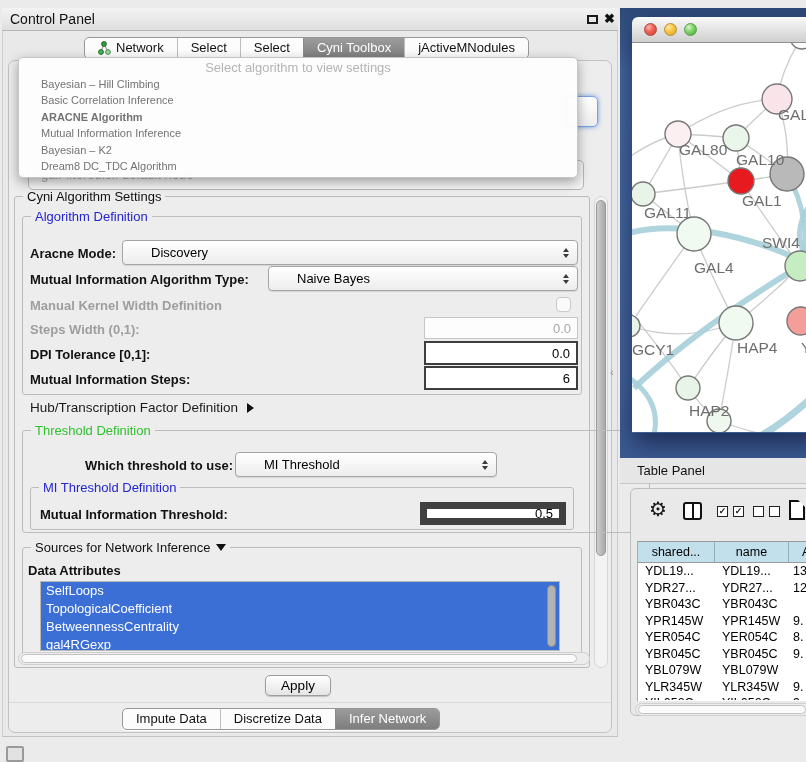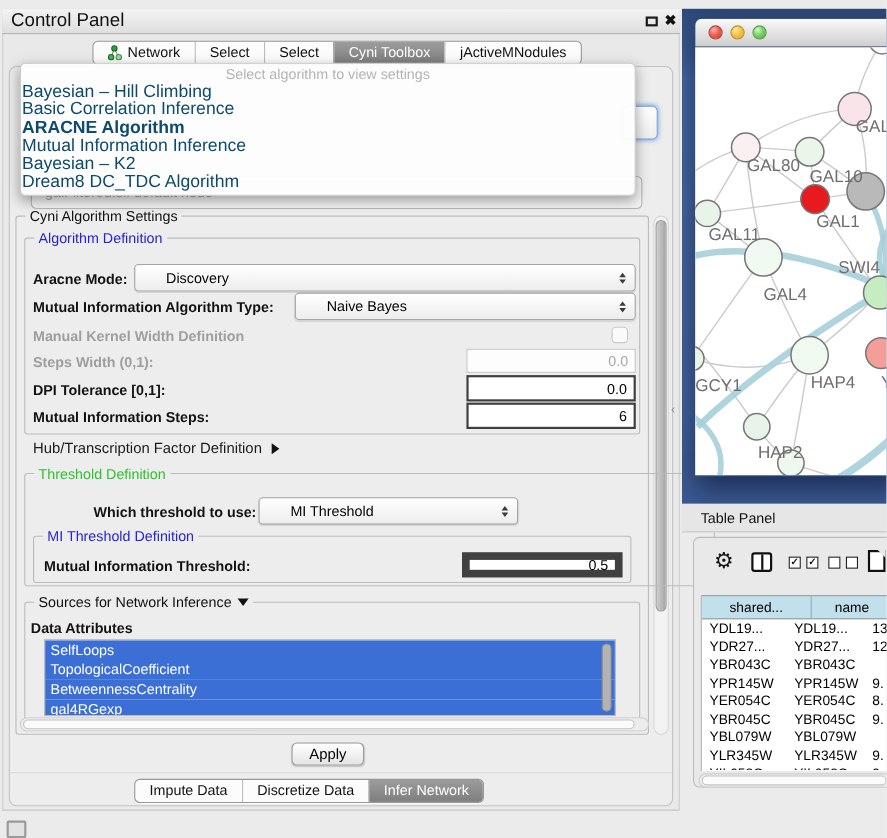--- a/index.html
+++ b/index.html
@@ -3,35 +3,35 @@
 <meta charset="utf-8">
 <style>
   *{box-sizing:border-box;margin:0;padding:0}
   html,body{width:806px;height:762px;overflow:hidden}
   body{font-family:"Liberation Sans",sans-serif;background:#ebebeb;position:relative}
   #root{position:absolute;inset:0;width:806px;height:762px;overflow:hidden}
 
   
   .cp-bg{position:absolute;left:2px;top:8px;width:616px;height:729px;background:#e9e9e9;border:1px solid #cdcdcd;border-bottom:1px solid #c2c2c2}
   .cp-titlebar{position:absolute;left:2px;top:8px;width:616px;height:23px;background:linear-gradient(#f3f3f3,#dfdfdf);border-bottom:1px solid #b5b5b5;display:flex;align-items:center}
-  .cp-title{font-size:17px;color:#111;padding-left:8px}
+  .cp-title{font-size:14px;color:#111;padding-left:8px}
   .float-ic{position:absolute;left:585px;top:7px;width:11px;height:9px;border:2px solid #1a1a1a}
   .close-ic{position:absolute;left:602px;top:3px;font-size:13px;font-weight:bold;color:#111}
 
   .tabbar{position:absolute;display:flex;height:22px;border:1px solid #979797;border-radius:5px;overflow:hidden;background:#fcfcfc;box-shadow:0 1px 0 rgba(255,255,255,.7)}
   .seg{padding:0 13px;font-size:13px;line-height:20px;color:#111;border-left:1px solid #bdbdbd;display:flex;align-items:center;gap:5px;white-space:nowrap}
   .seg:first-child{border-left:none}
   .seg.sel{background:linear-gradient(#9c9c9c,#7e7e7e);color:#fff;border-left-color:#8a8a8a}
 
   .outer-panel{position:absolute;left:8px;top:60px;width:604px;height:673px;background:#ededed;border:1px solid #c2c2c2;border-radius:7px}
 
   
   .popup{position:absolute;left:18px;top:57px;width:560px;z-index:10;background:rgba(253,253,253,.97);border:1px solid #c6c6c6;border-radius:5px;box-shadow:0 4px 12px rgba(0,0,0,.35);padding:1px 0 3px 0}
   .popup .ph{font-size:13px;line-height:17px;color:#b4b4b4;text-align:center}
-  .pitem{font-size:16px;line-height:16.4px;color:#0c4a6e;padding-left:1px;white-space:nowrap}
+  .pitem{font-size:11px;line-height:16.4px;color:#737373;padding-left:22px;white-space:nowrap}
   .pitem.bold{font-weight:bold}
 
   .ghost-combo{position:absolute;left:566px;top:96px;width:32px;height:31px;z-index:5;background:linear-gradient(#fff,#ececec);border:1px solid #79a1dd;border-radius:5px;box-shadow:0 0 5px rgba(90,140,220,.85)}
   .gal-combo{position:absolute;left:28px;top:160px;width:556px;height:30px;z-index:4;background:#f4f4f4;border:1px solid #b7b7b7;border-radius:5px;font-size:13px;line-height:28px;color:#a3a3a3;padding-left:12px;white-space:nowrap;overflow:hidden}
 
   .group{position:absolute;border:1px solid #bcbcbc;border-radius:3px}
   .gtitle{position:absolute;top:-8px;left:8px;background:#ededed;padding:0 4px;font-size:13px;color:#111;white-space:nowrap;display:flex;align-items:center;gap:5px}
   .gtitle.blue{color:#2424cf}
   .gtitle.green{color:#2fc12f}
 
@@ -194,21 +194,21 @@
 
   <span class="lbl" style="left:30px;top:372px">Mutual Information Steps:</span>
   <div class="field strong" style="left:424px;top:366px;width:154px;height:24px">6</div>
 
   <span class="lbl plain" style="left:30px;top:400px"><span>Hub/Transcription Factor Definition</span><span class="tri-right"></span></span>
 
   <div class="group" style="left:22px;top:430px;width:628px;height:103px">
     <span class="gtitle green">Threshold Definition</span>
   </div>
   <span class="lbl" style="left:85px;top:458px">Which threshold to use:</span>
-  <div class="combo" style="left:235px;top:452px;width:236px;height:25px">
+  <div class="combo" style="left:235px;top:452px;width:262px;height:25px">
     <span>MI Threshold</span>
     <span class="arrows">
         <span class="tri-up"></span>
         <span class="tri-dn"></span>
       </span>
   </div>
 
   <div class="group" style="left:30px;top:487px;width:544px;height:43px">
     <span class="gtitle blue">MI Threshold Definition</span>
   </div>
@@ -326,21 +326,21 @@
     <span class="gear">⚙</span>
     <span class="spliticon"></span>
     <span class="mchk" style="left:86px;top:17px">✓</span>
     <span class="mchk" style="left:102px;top:17px">✓</span>
     <span class="mchk" style="left:122px;top:17px"></span>
     <span class="mchk" style="left:138px;top:17px"></span>
     <span class="docicon"></span>
 
     <div class="tbl">
       <div class="thead" id="tbl-head">
-          <div class="th" style="width: 100px;">shared...</div>
+          <div class="th" style="width: 77px;">shared...</div>
           <div class="th" style="width: 74px;">name</div>
           <div class="th left" style="width: 40px;">A</div>
         </div>
       <div class="tbody" id="tbl-body">
           <div class="tr">
             <div class="td" style="width: 77px;">YDL19...</div>
             <div class="td" style="width: 74px;">YDL19...</div>
             <div class="td" style="width: 40px; padding-left: 4px;">13</div>
           </div>
           <div class="tr">

